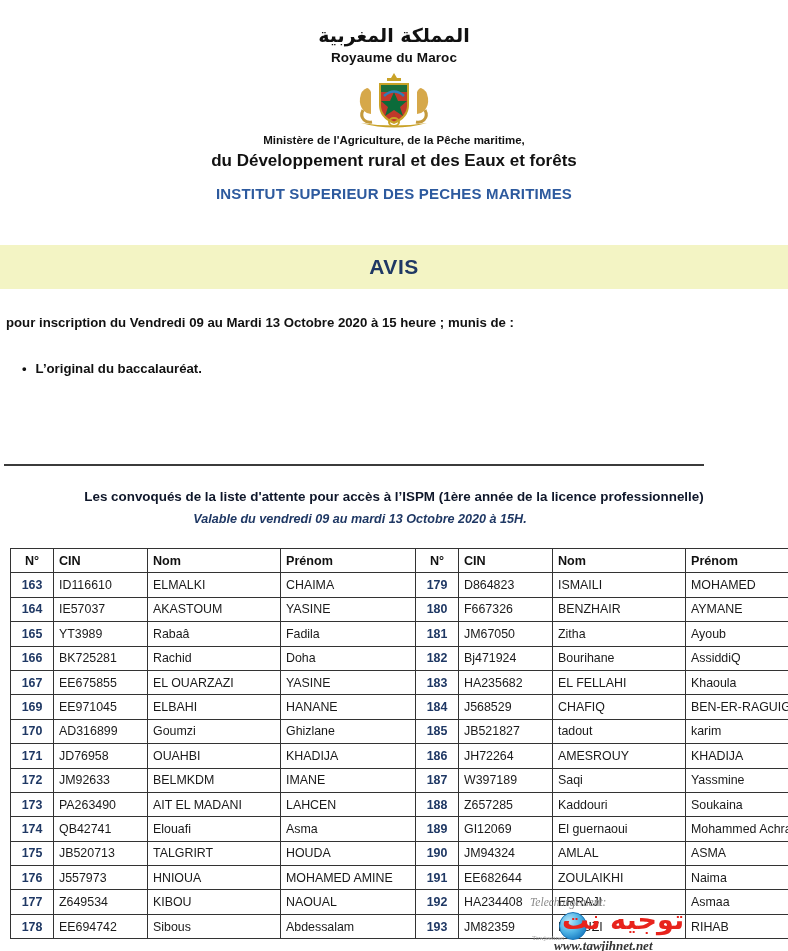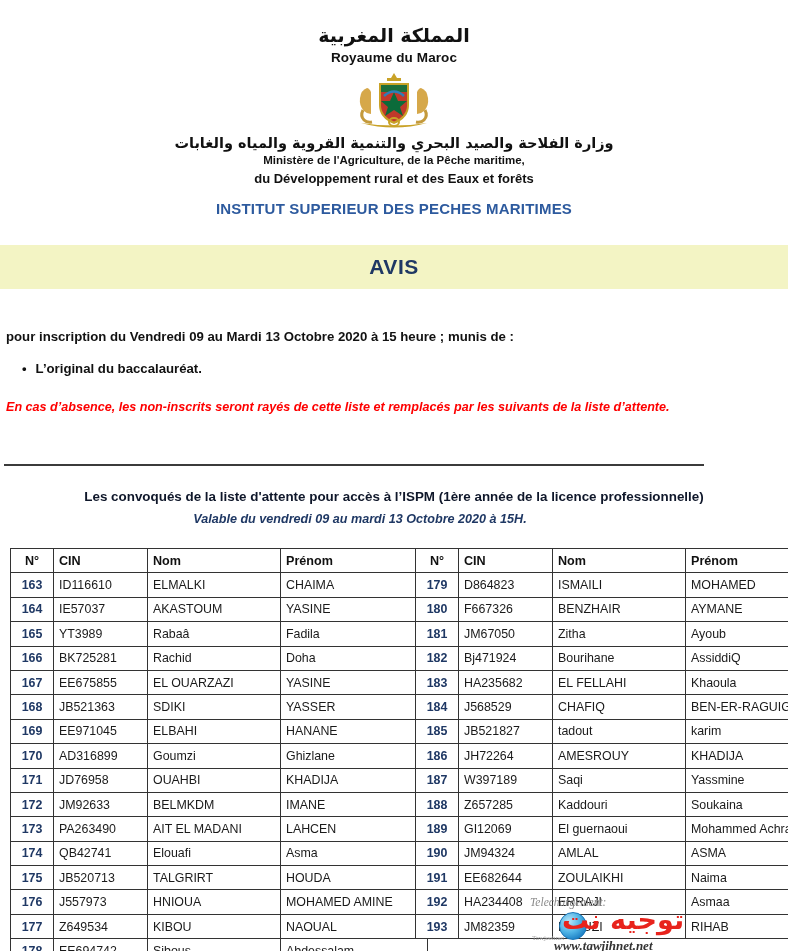--- a/index.html
+++ b/index.html
@@ -28,21 +28,21 @@
 
   
   .emblem-wrap{margin:5px auto 2px;width:86px;height:62px;position:relative;}
 
   .ar-ministry{
     font-family:"DejaVu Sans", sans-serif;
     font-size:14.5px;font-weight:700;color:#111;
     direction:rtl;margin-top:2px;line-height:1.25;
   }
   .fr-min1{font-size:11.5px;font-weight:700;color:#111;margin-top:2px;}
-  .fr-min2{font-size:13px;font-weight:700;color:#111;margin-top:5px;}
+  .fr-min2{font-size:17px;font-weight:700;color:#111;margin-top:5px;}
   .institute{
     font-size:15px;font-weight:700;color:#2d5a9e;
     margin-top:14px;letter-spacing:.2px;
   }
 
   
   .avis-band{
     position:absolute;left:0;top:245px;width:788px;height:44px;
     background:#f3f4c4;
   }
@@ -51,21 +51,21 @@
     text-align:center;font-size:21px;font-weight:700;color:#1f3864;
     letter-spacing:.5px;
   }
 
   
   .para{
     position:absolute;left:6px;width:740px;
     font-size:13.2px;font-weight:700;color:#111;line-height:1.0;
   }
   .p-line1{top:297px;}
-  .p-line2{top:330px;}
+  .p-line2{top:316px;}
 
   .bullet-row{
     position:absolute;left:22px;top:361px;
     font-size:13.2px;font-weight:700;color:#111;
     display:flex;align-items:baseline;gap:9px;
   }
   .bullet-dot{font-size:13px;line-height:1;}
 
   .warning{
     position:absolute;left:6px;top:401px;width:770px;
@@ -175,37 +175,35 @@
 
         <path d="M43 22 l4 9 h9 l-7 6 l3 9 l-9 -6 l-9 6 l3 -9 l-7 -6 h9 z" fill="#0b6b3a"></path>
 
         <path d="M33 26 q10 -9 20 0" fill="none" stroke="#2c7fb8" stroke-width="2.5"></path>
 
         <path d="M10 53 q33 9 66 0 q-33 5 -66 0 z" fill="#c9a227"></path>
         <ellipse cx="43" cy="52" rx="5" ry="4" fill="none" stroke="#c9a227" stroke-width="2"></ellipse>
       </svg>
     </div>
 
-    <div class="ar-ministry">وزارة الفلاحة والصيد البحري والتنمية القروية والمياه والغابات</div>
     <div class="fr-min1">Ministère de l'Agriculture, de la Pêche maritime,</div>
     <div class="fr-min2">du Développement rural et des Eaux et forêts</div>
     <div class="institute">INSTITUT SUPERIEUR DES PECHES MARITIMES</div>
   </div>
 
   <div class="avis-band"></div>
   <div class="avis-title">AVIS</div>
 
   <div class="para p-line2">pour inscription du Vendredi 09 au Mardi 13 Octobre 2020 à 15 heure ; munis de :</div>
 
   <div class="bullet-row">
     <span class="bullet-dot">•</span>
     <span>L’original du baccalauréat.</span>
   </div>
 
-  <div class="warning">En cas d’absence, les non-inscrits seront rayés de cette liste et remplacés par les suivants de la liste d’attente.</div>
 
   <div class="hrule"></div>
 
   <div class="sub1">Les convoqués de la liste d'attente pour accès à l’ISPM (1ère année de la licence professionnelle)</div>
   <div class="sub2">Valable du vendredi 09 au mardi 13 Octobre 2020 à 15H.</div>
 
   <table class="tbl tbl-left">
     <thead>
       <tr>
         <th class="c-num">N°</th>
@@ -239,26 +237,20 @@
           <td class="c-nom">Rachid</td>
           <td class="c-pre">Doha</td>
         </tr>
         <tr>
           <td class="c-num">167</td>
           <td class="c-cin">EE675855</td>
           <td class="c-nom">EL OUARZAZI</td>
           <td class="c-pre">YASINE</td>
         </tr>
         <tr>
-          <td class="c-num">168</td>
-          <td class="c-cin">JB521363</td>
-          <td class="c-nom">SDIKI</td>
-          <td class="c-pre">YASSER</td>
-        </tr>
-        <tr>
           <td class="c-num">169</td>
           <td class="c-cin">EE971045</td>
           <td class="c-nom">ELBAHI</td>
           <td class="c-pre">HANANE</td>
         </tr>
         <tr>
           <td class="c-num">170</td>
           <td class="c-cin">AD316899</td>
           <td class="c-nom">Goumzi</td>
           <td class="c-pre">Ghizlane</td>

